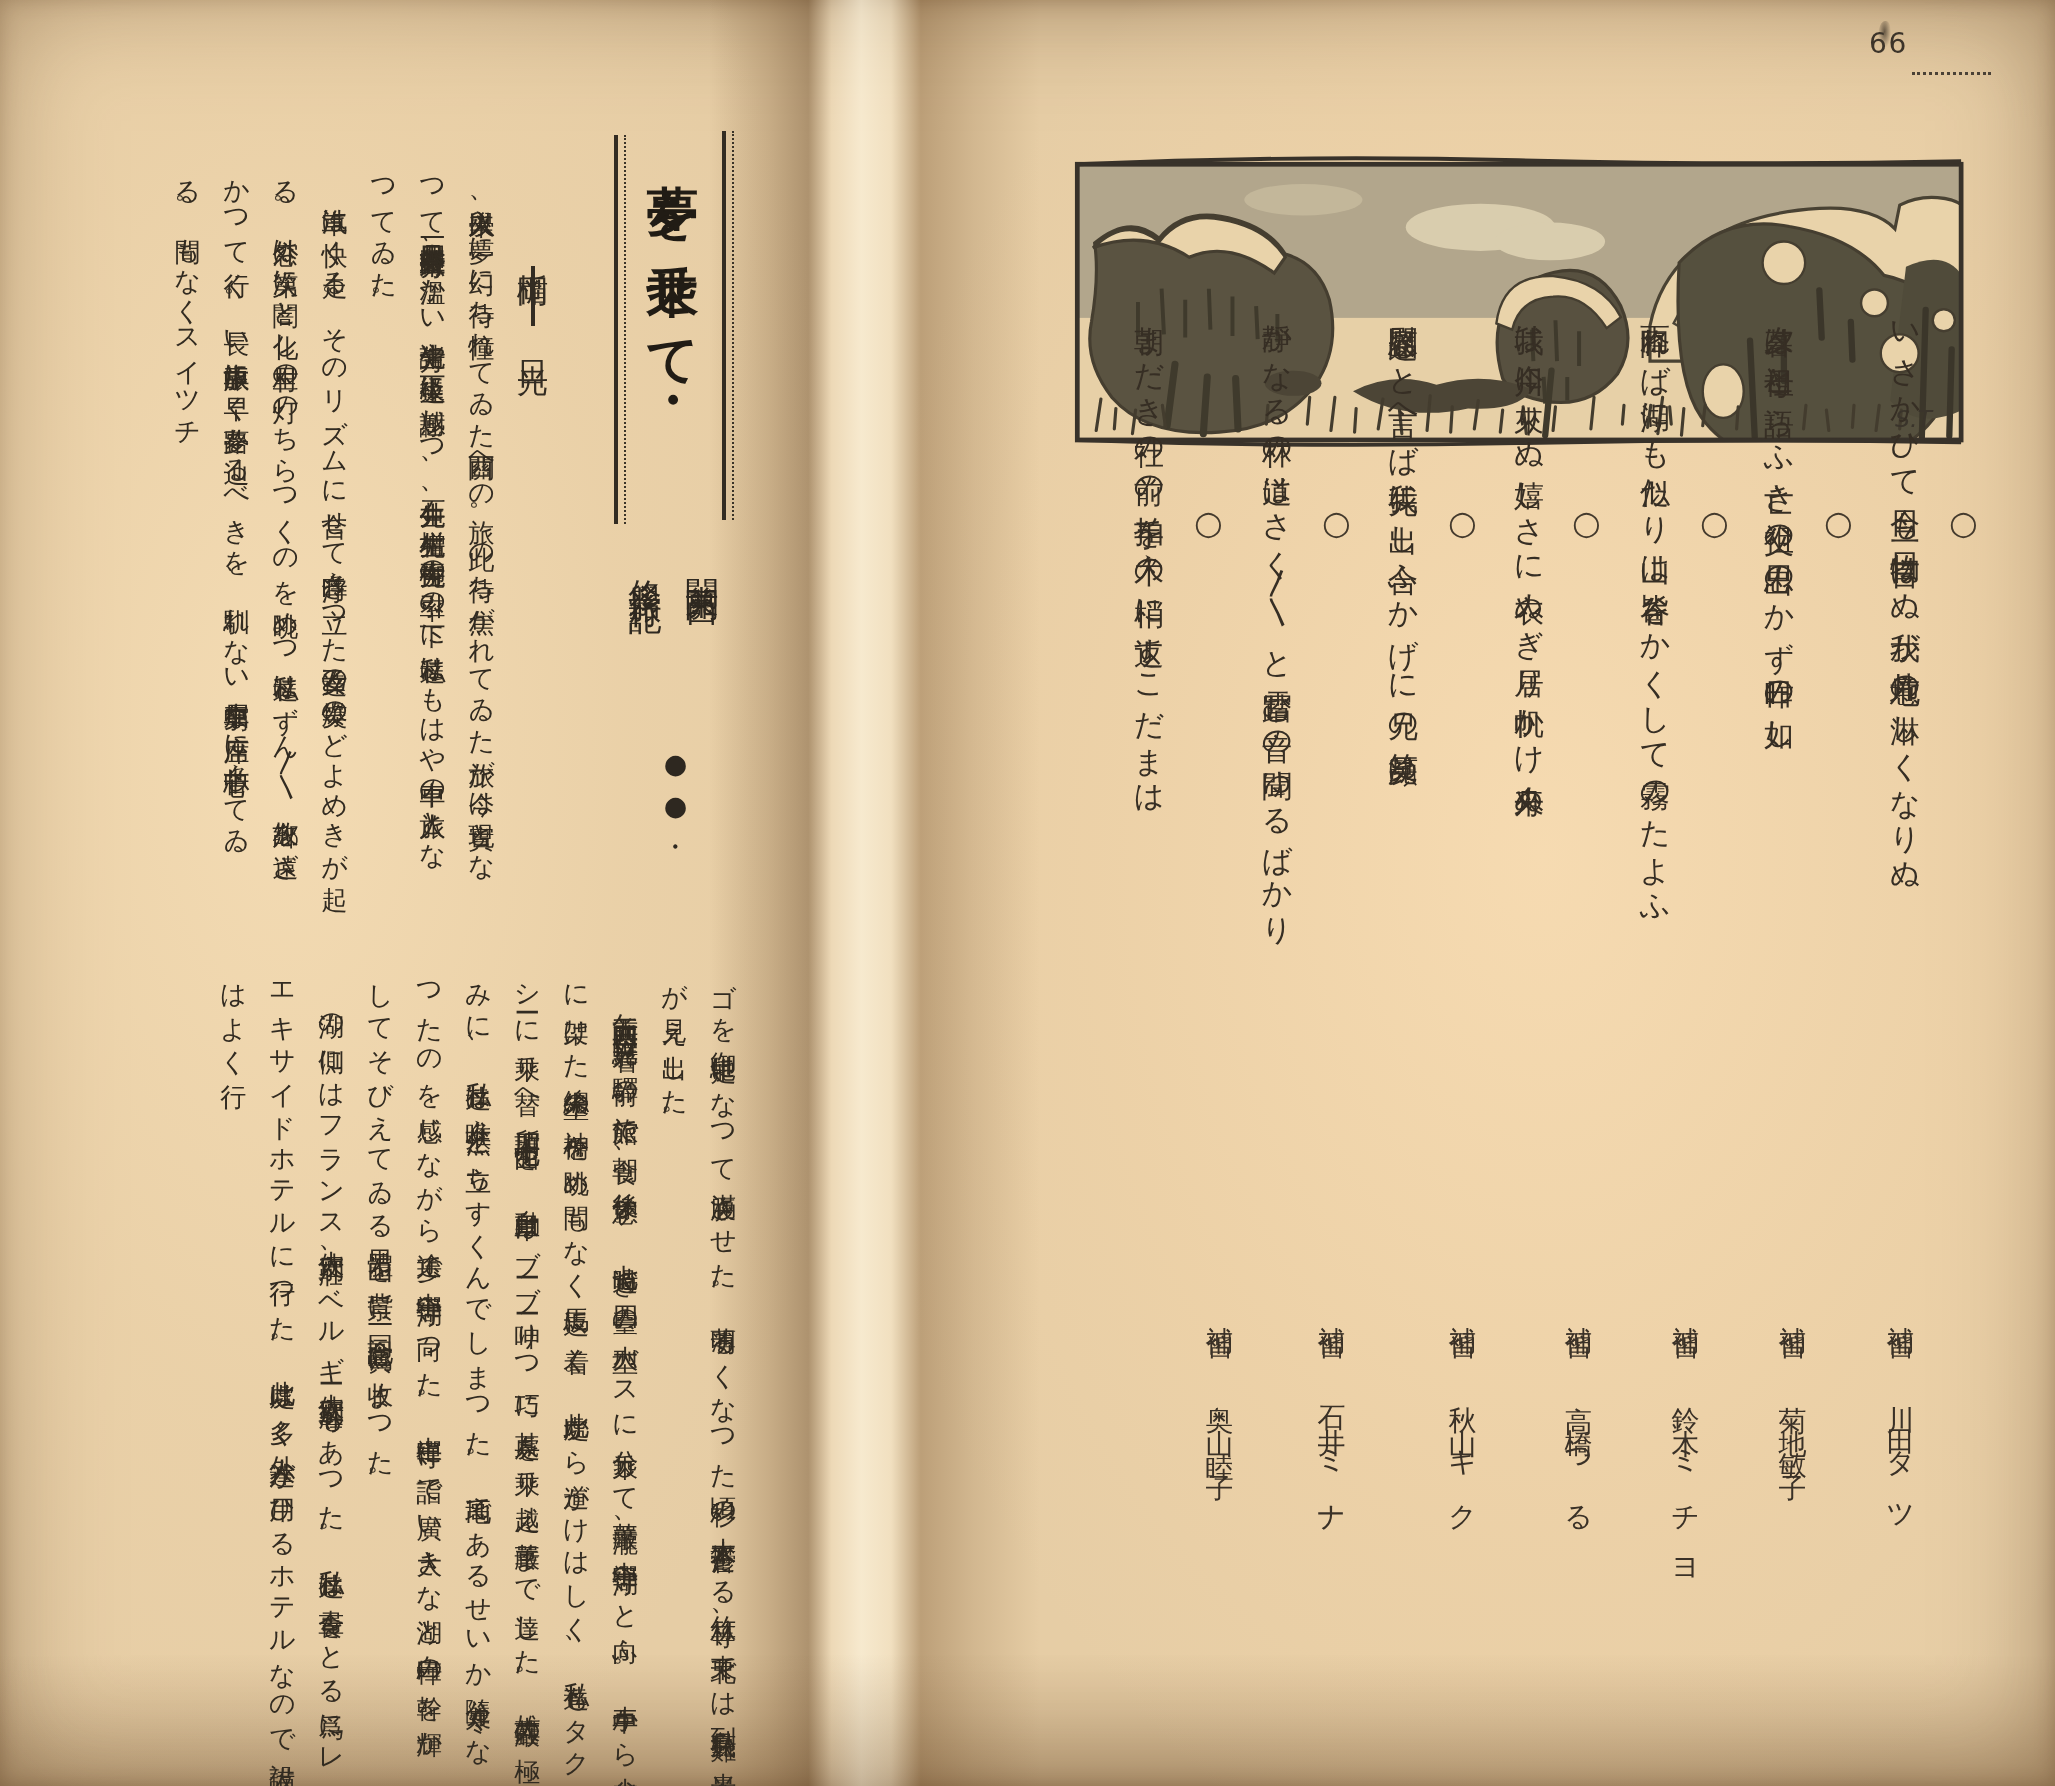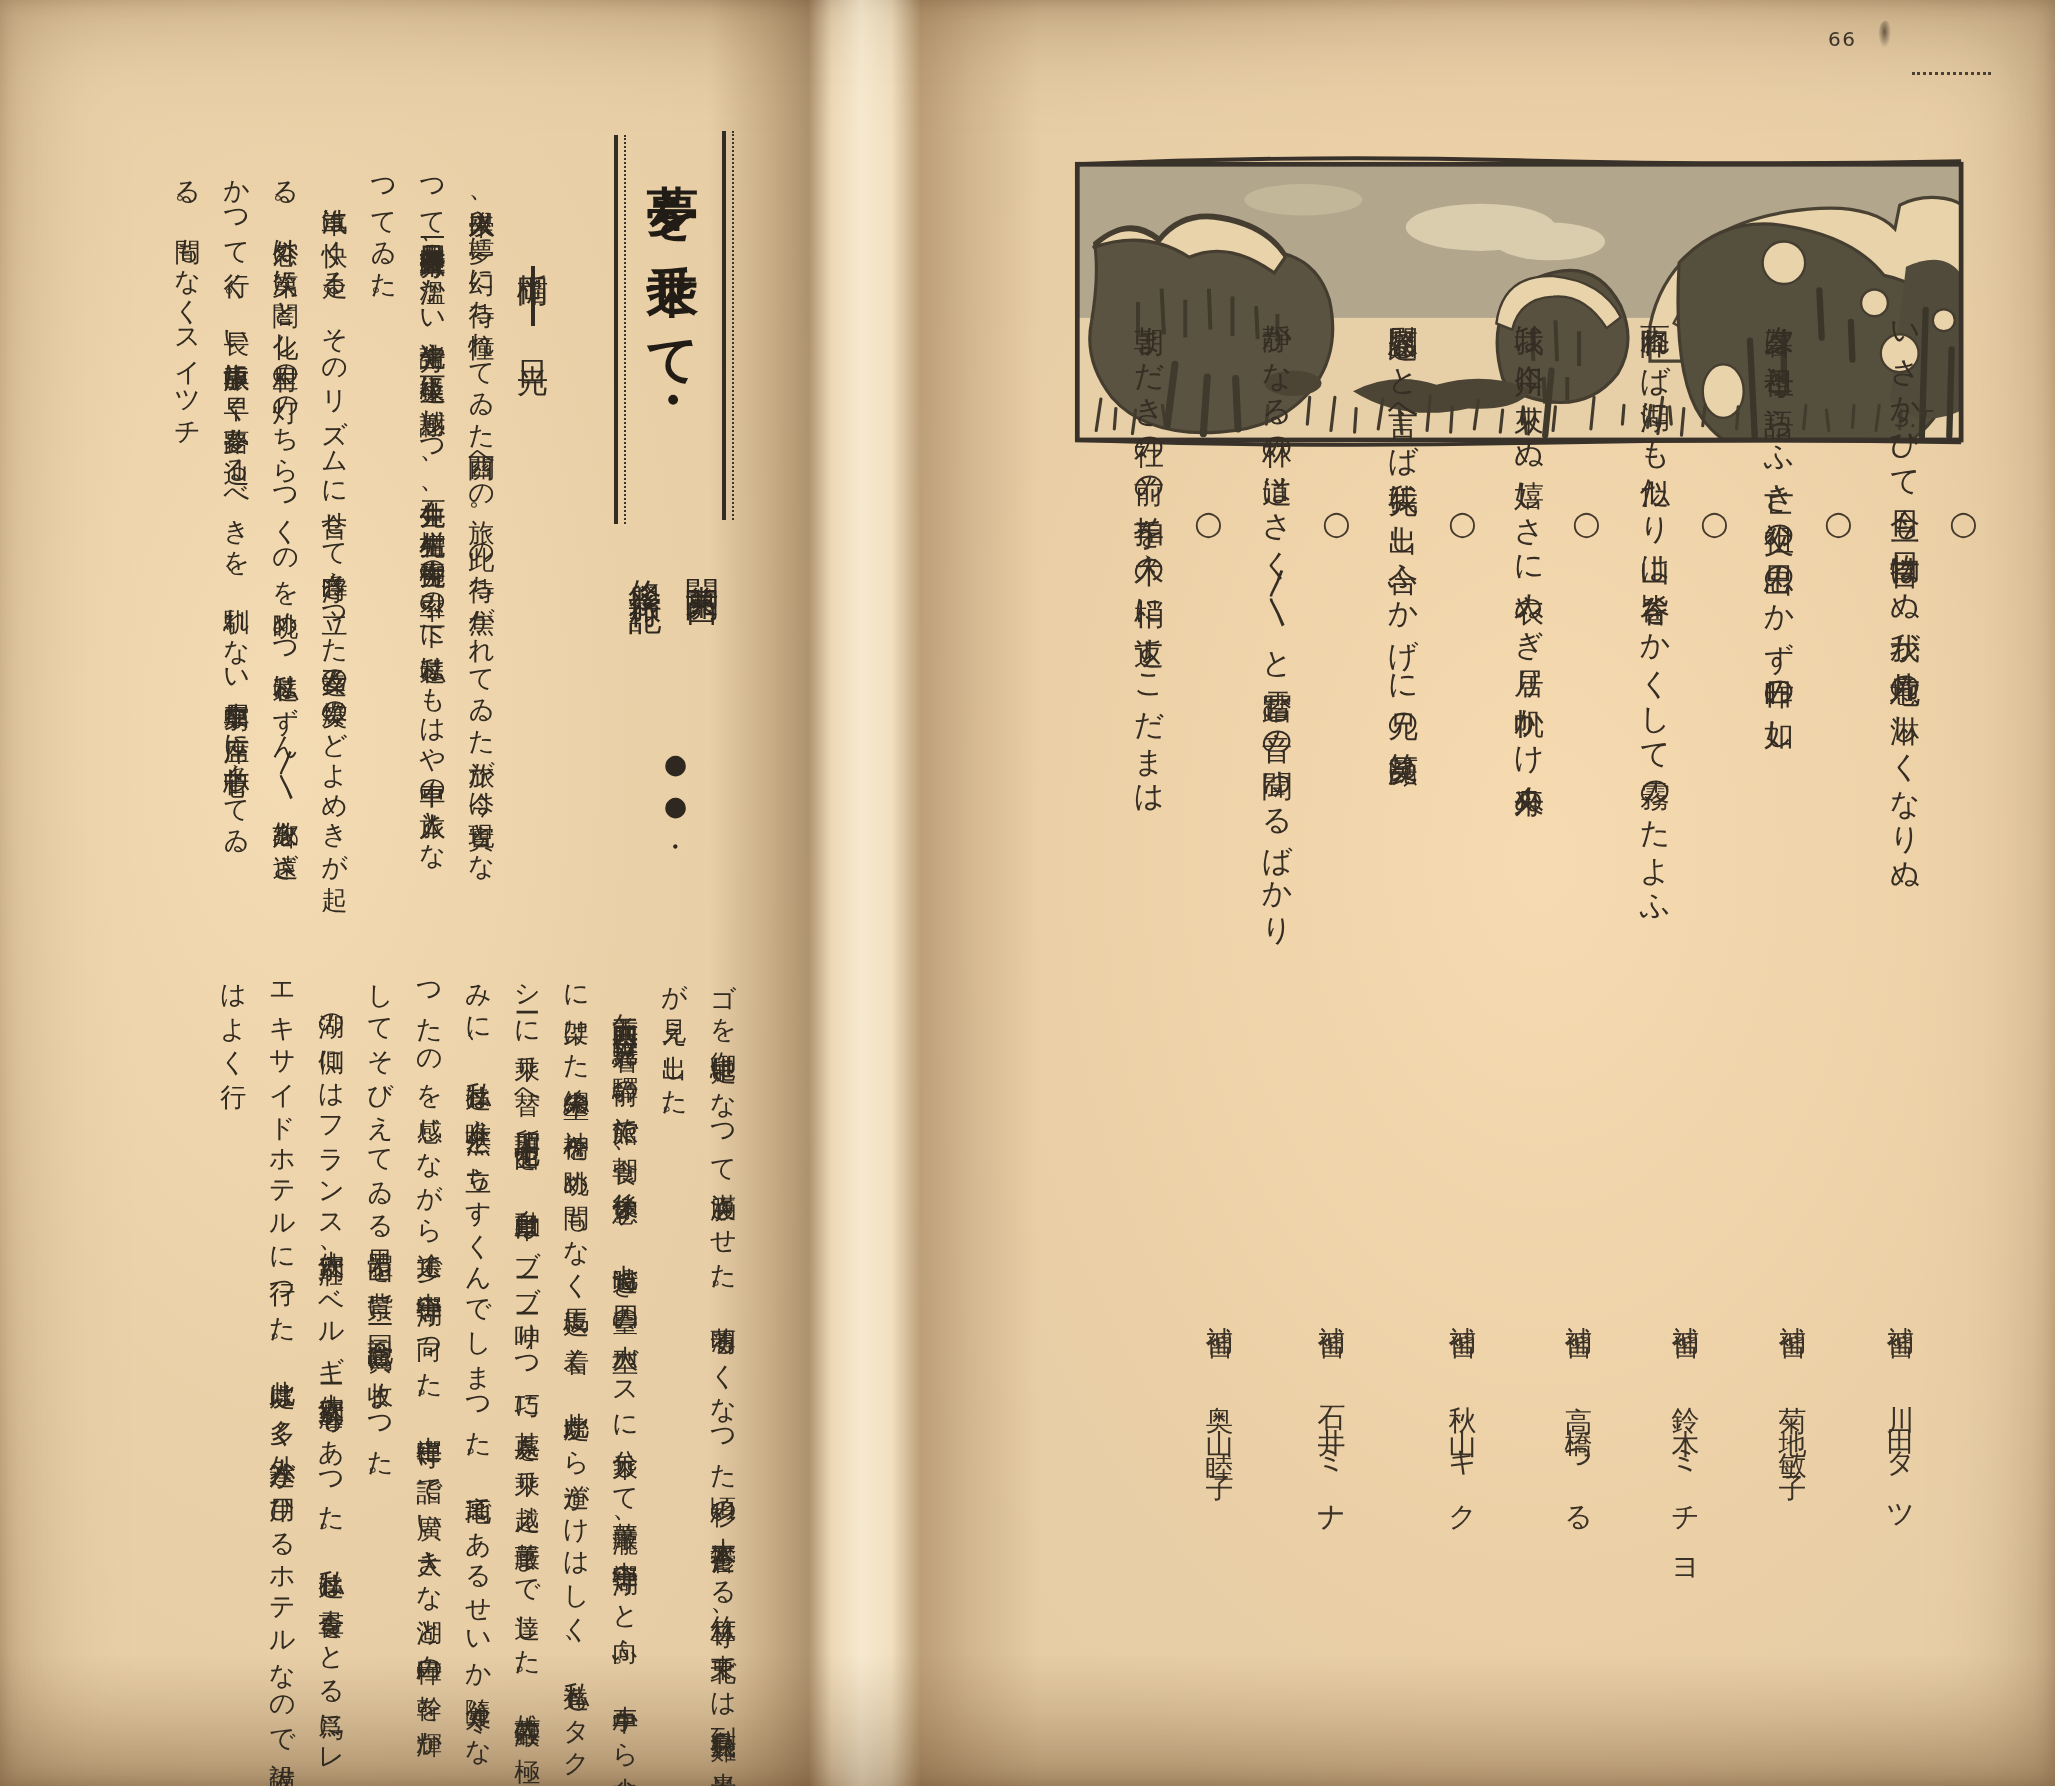--- a/index.html
+++ b/index.html
@@ -18,21 +18,21 @@
     background:linear-gradient(90deg, rgba(110,78,44,0) 0%, rgba(110,78,44,.25) 18%, rgba(96,66,36,.42) 30%,
       rgba(250,238,214,.35) 37%, rgba(255,247,226,.68) 46%, rgba(252,242,218,.5) 55%,
       rgba(120,85,48,.38) 64%, rgba(120,85,48,.18) 80%, rgba(120,85,48,0) 100%);}
   #bottom-vig{left:0;top:1654px;width:2056px;height:132px;
     background:linear-gradient(180deg, rgba(96,64,32,0) 0%, rgba(96,64,32,.25) 100%);}
 
   .v{writing-mode:vertical-rl;text-orientation:upright;}
   .abs{position:absolute;}
 
   
-  #pageno{left:1828px;top:27px;font-size:20px;color:#3c342a;letter-spacing:1.6px;
+  #pageno{left:1869px;top:27px;font-size:28px;color:#3c342a;letter-spacing:1.6px;
     font-family:"DejaVu Sans","Liberation Sans",sans-serif;}
   #pageno-rule{left:1912px;top:72px;width:79px;border-bottom:3.2px dotted #4a4136;}
   #blot{left:1878px;top:20.5px;width:12.6px;height:27px;border-radius:60% 40% 55% 45%;
     background:radial-gradient(ellipse at 50% 40%, rgba(58,48,36,.7), rgba(58,48,36,0) 70%);}
 
   #illus{left:1071px;top:117px;width:898px;height:334px;}
 
   .poem{top:302px;height:914px;font-size:30px;line-height:36px;letter-spacing:2.4px;color:#362e24;}
   .pmark{position:absolute;top:503px;font-size:33px;color:#443a2d;}
   .author{top:1304px;height:441px;font-size:28px;color:#3a3127;line-height:35px;}

